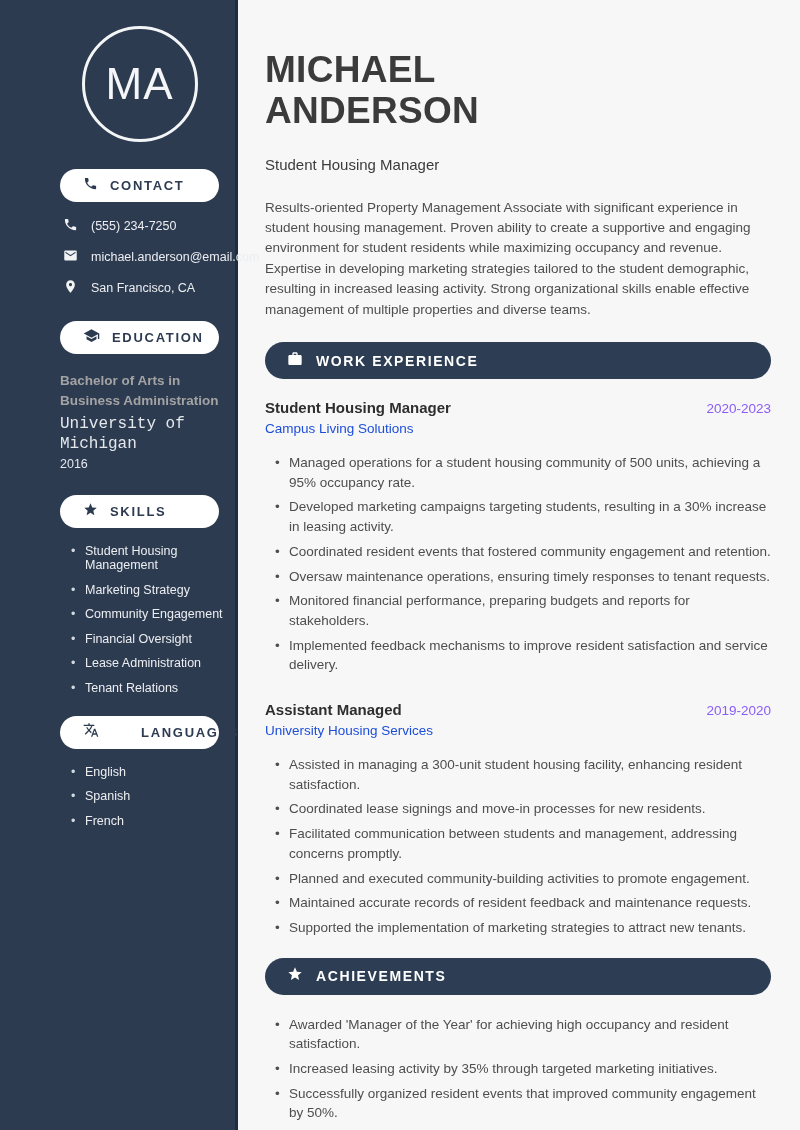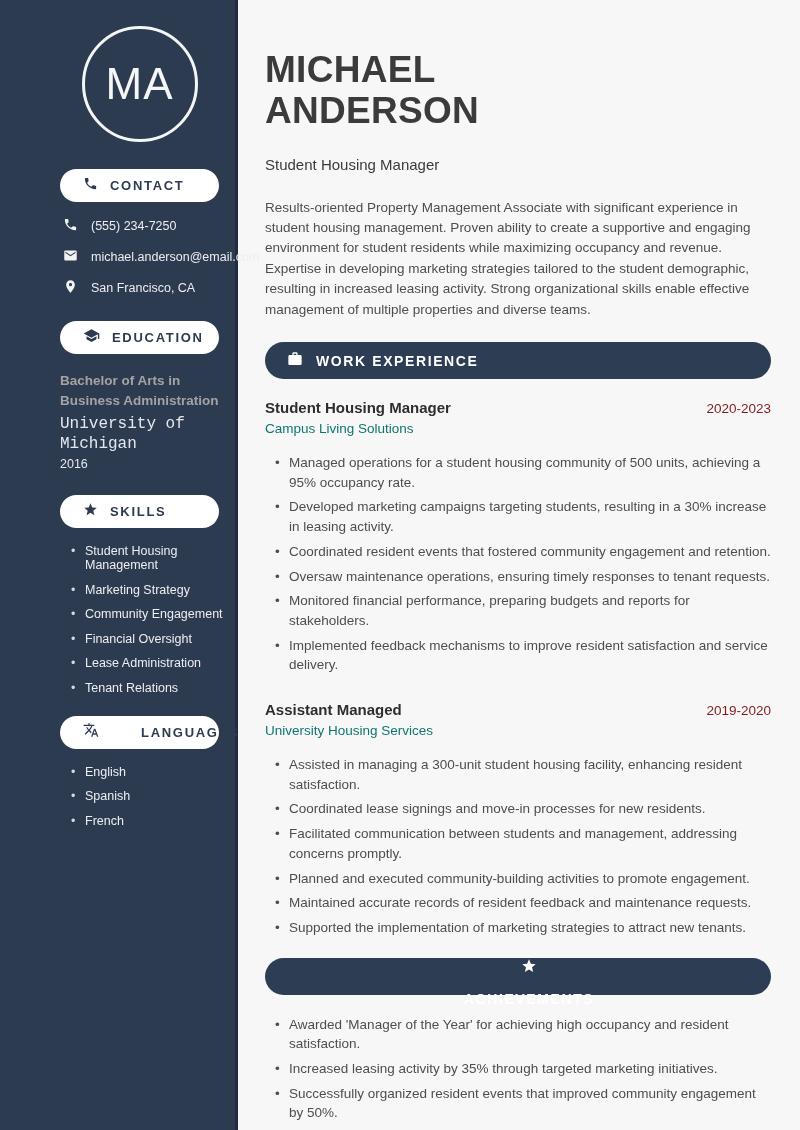--- a/index.html
+++ b/index.html
@@ -88,30 +88,30 @@
     display: flex; align-items: center; gap: 13px;
     padding-left: 22px;
   }
   .main-pill .pill-label {
     font-size: 14px; font-weight: 700; letter-spacing: 1.6px;
   }
   .job { margin-top: 20px; }
   .job + .job { margin-top: 26px; }
   .job-head { display: flex; justify-content: space-between; align-items: baseline; }
   .job-title { font-size: 15px; font-weight: 700; color: #2e2e2e; }
-  .job-dates { font-size: 13.5px; color: #7f1d1d; }
-  .job-company { margin-top: 5px; font-size: 13.5px; color: #0f766e; }
+  .job-dates { font-size: 13.5px; color: #8b5cf6; }
+  .job-company { margin-top: 5px; font-size: 13.5px; color: #1d4ed8; }
   ul.bullets { list-style: none; margin: 17px 0 0 0; padding: 0 0 0 10px; }
   ul.bullets li {
     position: relative; padding-left: 14px;
     font-size: 13.5px; line-height: 19.7px; color: #4e4e4e;
     margin-bottom: 5px;
   }
   ul.bullets li::before { content: "•"; position: absolute; left: 0; top: 0; }
-  .achievements-pill { margin-top: 20px; flex-direction: column; }
+  .achievements-pill { margin-top: 20px; }
   ul.bullets.ach { margin-top: 20px; }
 </style>
 </head>
 <body>
 
 <div class="page">
 
   <aside class="sidebar">
 
     <div class="avatar">

